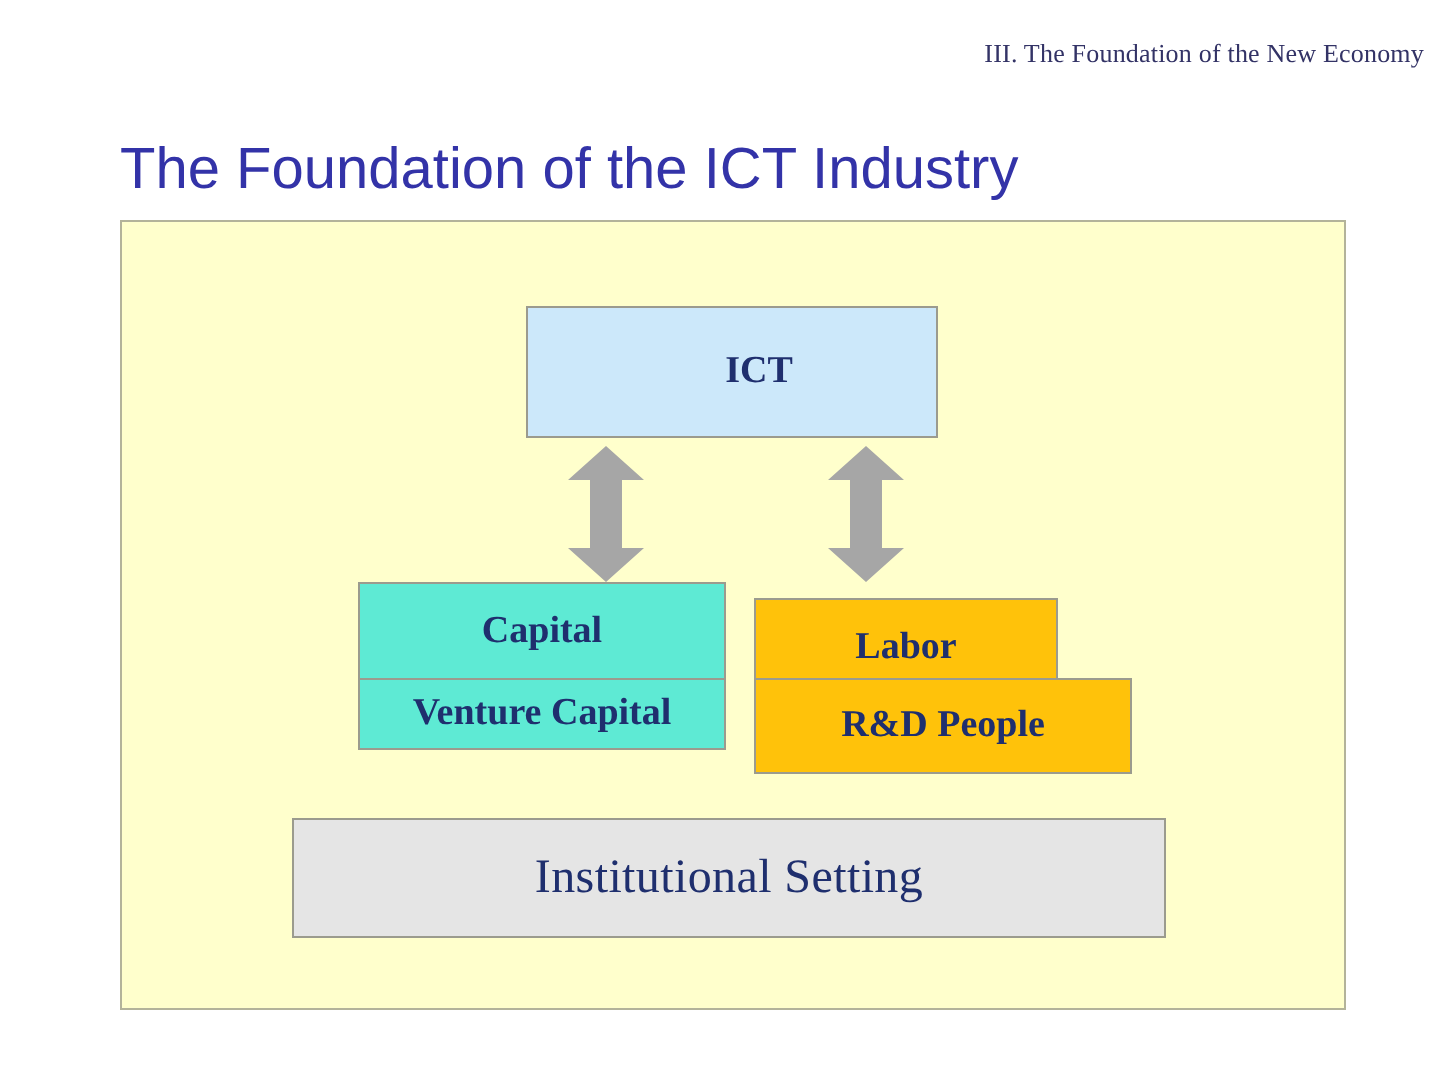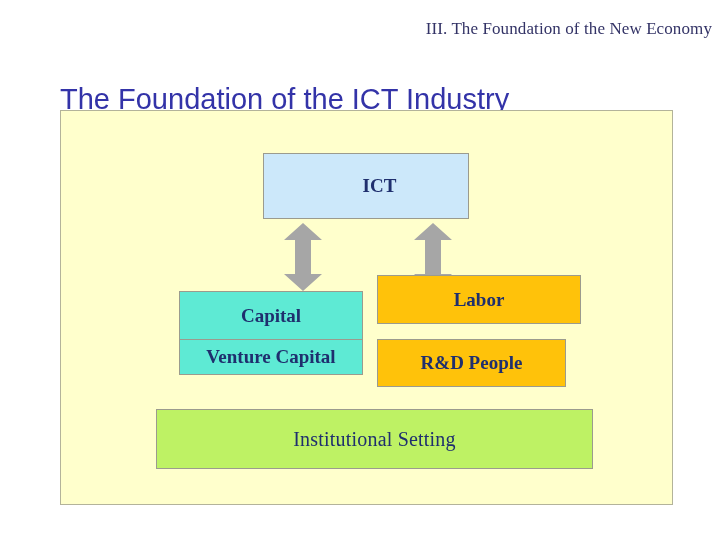--- a/index.html
+++ b/index.html
@@ -14,31 +14,31 @@
     overflow: hidden;
     font-family: "Liberation Serif", serif;
   }
 
   
   #running-head {
     position: absolute;
     top: 19px;
     right: 8px;
     font-family: "Liberation Serif", serif;
-    font-size: 17px;
+    font-size: 13px;
     color: #333366;
     letter-spacing: 0.1px;
     white-space: nowrap;
   }
 
   
   #slide-title {
     position: absolute;
     left: 60px;
-    top: 64px;
+    top: 50px;
     font-family: "Liberation Sans", sans-serif;
     font-size: 29px;
     font-weight: 400;
     color: #3333a8;
     white-space: nowrap;
   }
 
   
   #content-panel {
     position: absolute;
@@ -87,40 +87,40 @@
     height: 49px; 
   }
   #venture-box {
     left: 118px;
     top: 228px;
     width: 184px;
     height: 36px; 
   }
   #labor-box {
     left: 316px;  
-    top: 164px;
-    width: 204px; 
+    top: 188px;
+    width: 152px; 
     height: 49px;
   }
   #rnd-box {
     left: 316px;
     top: 228px;
     width: 189px;
     height: 48px;
   }
 
   
   #institutional-box {
-    left: 95px;   
+    left: 85px;   
     top: 298px;   
     width: 437px; 
     height: 60px; 
-    background: #bef264;
+    background: #e5e5e5;
     font-weight: normal;
-    font-size: 20px;
+    font-size: 24px;
     letter-spacing: 0.2px;
   }
 
   
   .arrow-double {
     position: absolute;
     width: 38px;
     height: 68px;
   }
   #arrow-left  { left: 223px; top: 112px; }  

